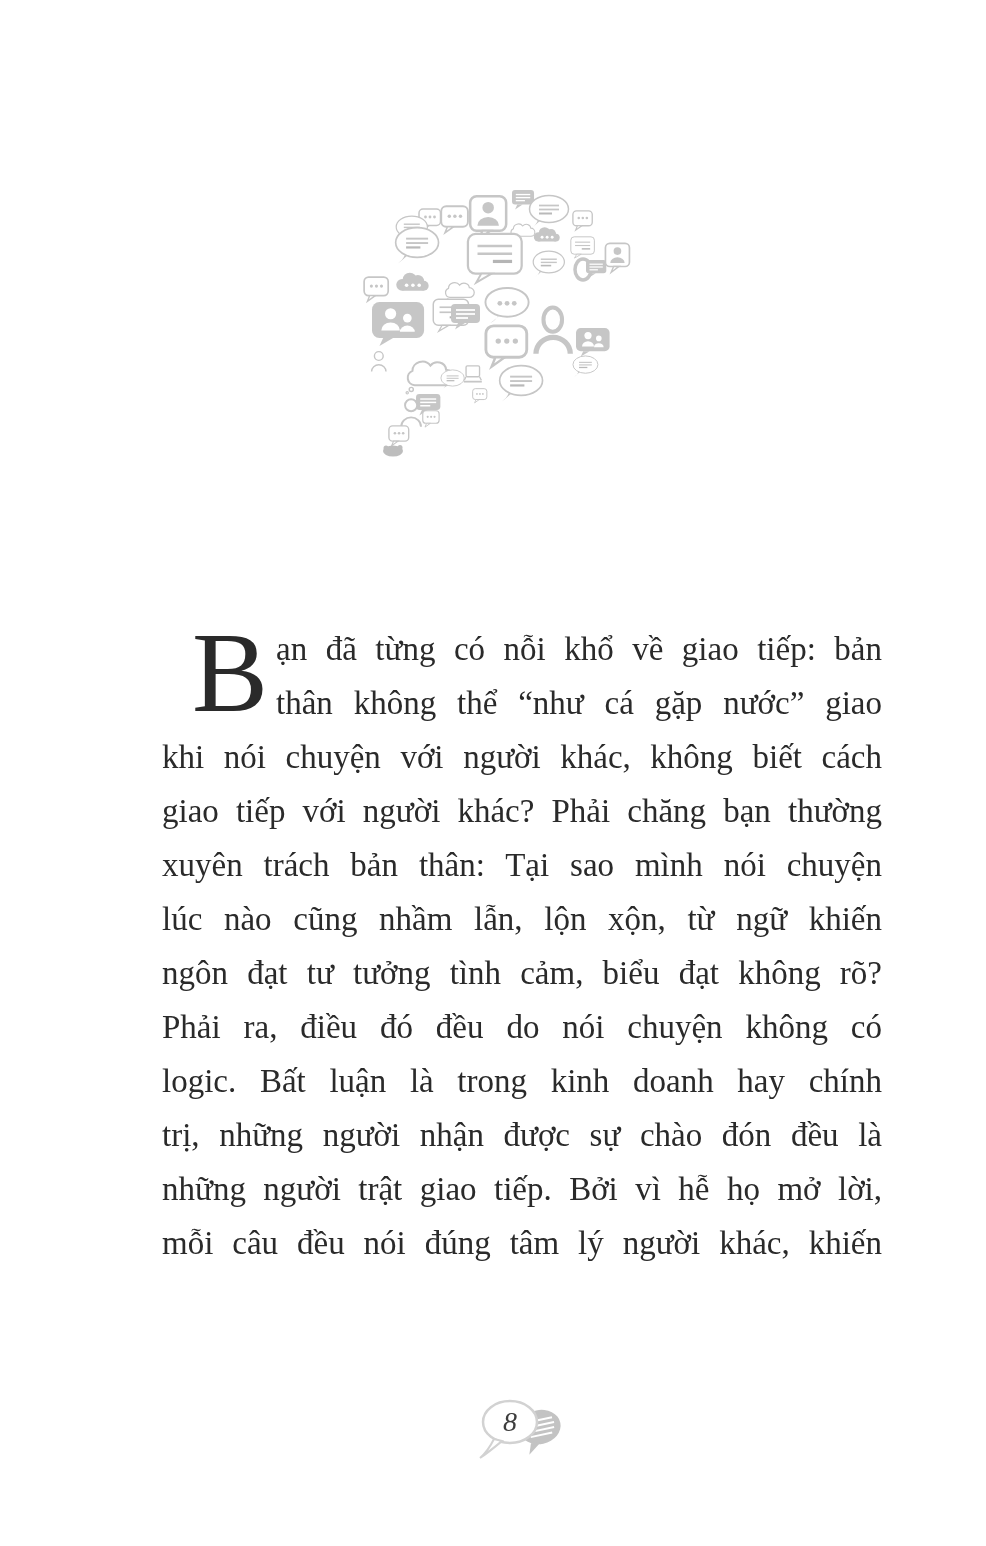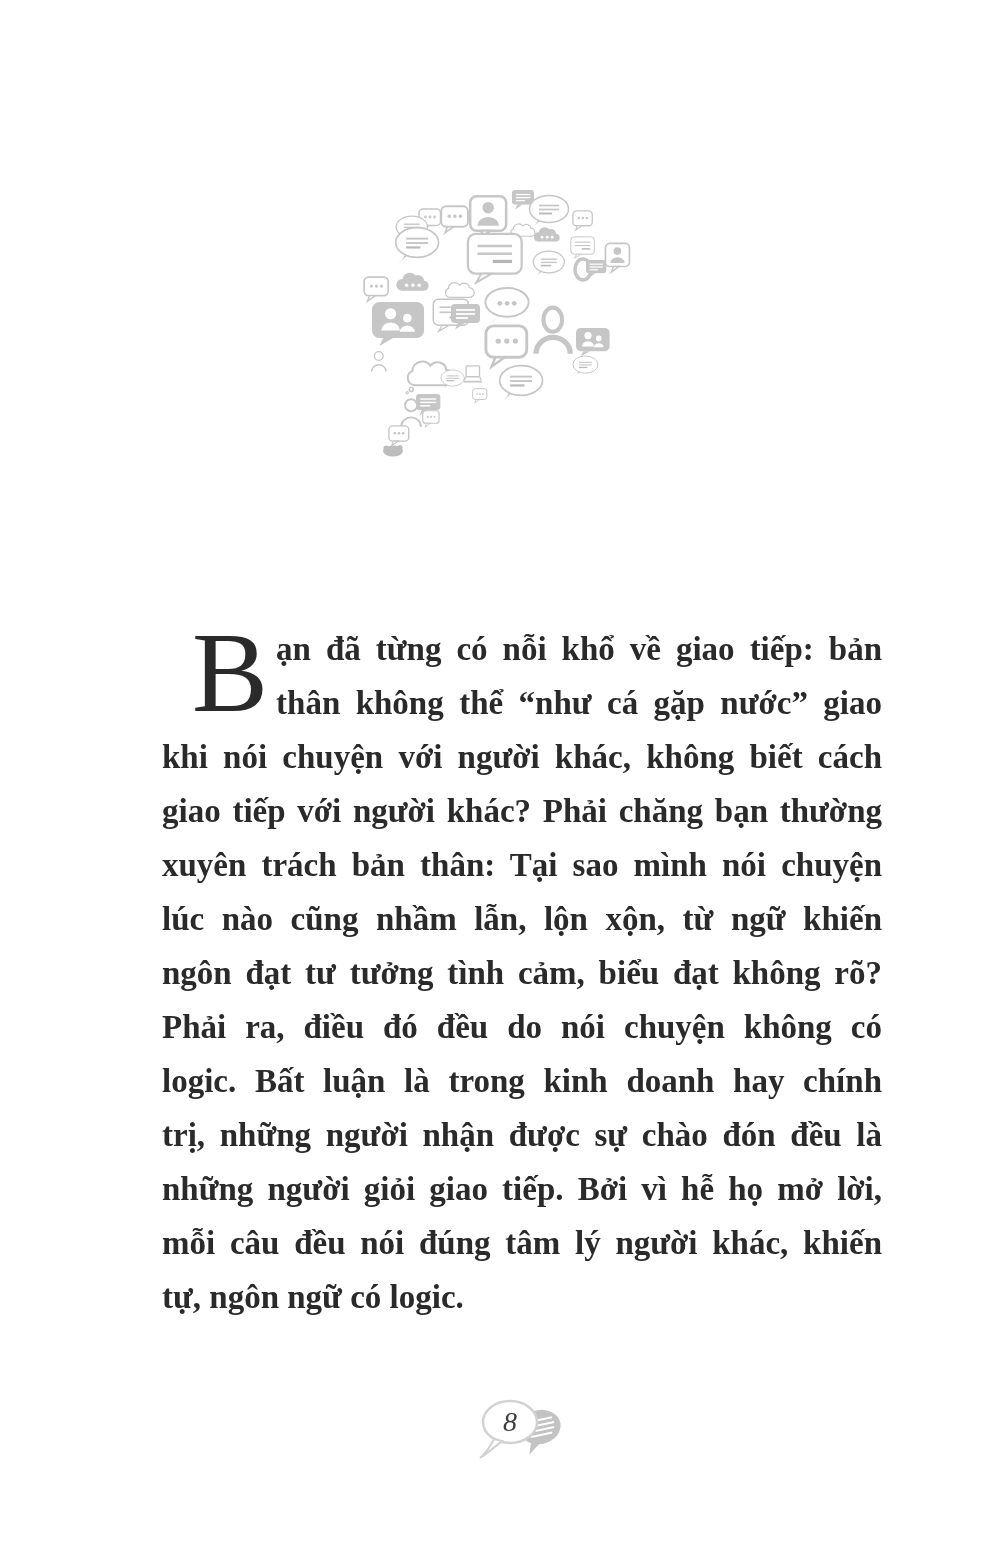--- a/index.html
+++ b/index.html
@@ -28,21 +28,20 @@
     width: 720px;
     color: #2a2a2a;
     font-size: 33px;
     line-height: 54px;
   }
   .line {
     text-align: justify;
     text-align-last: justify;
     white-space: nowrap;
     height: 54px;
-    font-weight: bold;
   }
   .line.last {
     text-align-last: left;
   }
   .dropcap {
     float: left;
     font-size: 114px;
     line-height: 90px;
     height: 102px;
     margin: 6px 8px 0 30px;
@@ -208,23 +207,22 @@
     <div class="line">ạn đã từng có nỗi khổ về giao tiếp: bản</div>
     <div class="line">thân không thể “như cá gặp nước” giao</div>
     <div class="line">khi nói chuyện với người khác, không biết cách</div>
     <div class="line">giao tiếp với người khác? Phải chăng bạn thường</div>
     <div class="line">xuyên trách bản thân: Tại sao mình nói chuyện</div>
     <div class="line">lúc nào cũng nhầm lẫn, lộn xộn, từ ngữ khiến</div>
     <div class="line">ngôn đạt tư tưởng tình cảm, biểu đạt không rõ?</div>
     <div class="line">Phải ra, điều đó đều do nói chuyện không có</div>
     <div class="line">logic. Bất luận là trong kinh doanh hay chính</div>
     <div class="line">trị, những người nhận được sự chào đón đều là</div>
-    <div class="line">những người giỏi giao tiếp. Bởi vì hễ họ mở lời,</div>
+    <div class="line">những người trật giao tiếp. Bởi vì hễ họ mở lời,</div>
     <div class="line">mỗi câu đều nói đúng tâm lý người khác, khiến</div>
-    <div class="line last">tự, ngôn ngữ có logic.</div>
   </section>
 
   <footer class="page-footer">
     <div style="position:absolute;left:0;top:0;width:100px;height:66px;">
       <svg width="100" height="66" viewBox="0 0 100 66" xmlns="http://www.w3.org/2000/svg">
         <g transform="rotate(-12 64 32)">
           <ellipse cx="64" cy="31" rx="21" ry="17" fill="#c3c3c3"></ellipse>
           <path d="M52,45 L48,56 L62,46 Z" fill="#c3c3c3"></path>
           <path d="M50,24 H78 M49,29 H79 M50,34 H78 M53,39 H75" stroke="#ffffff" stroke-width="2" fill="none"></path>
         </g>

